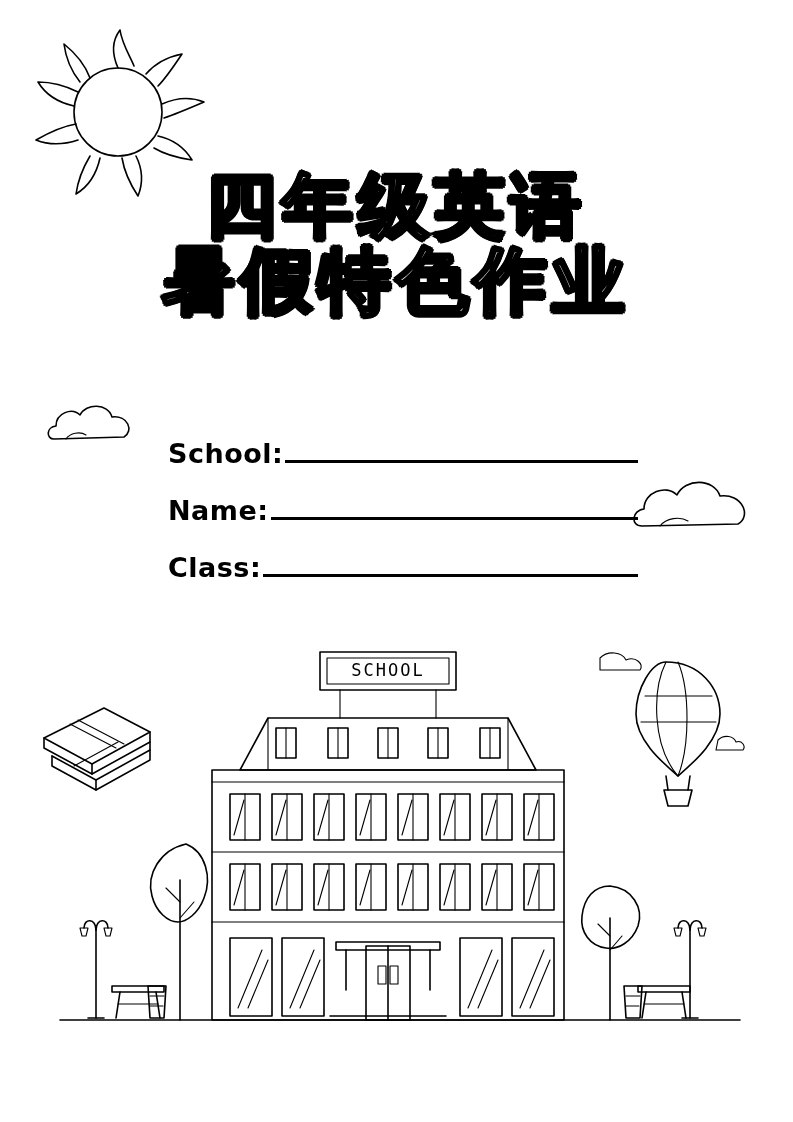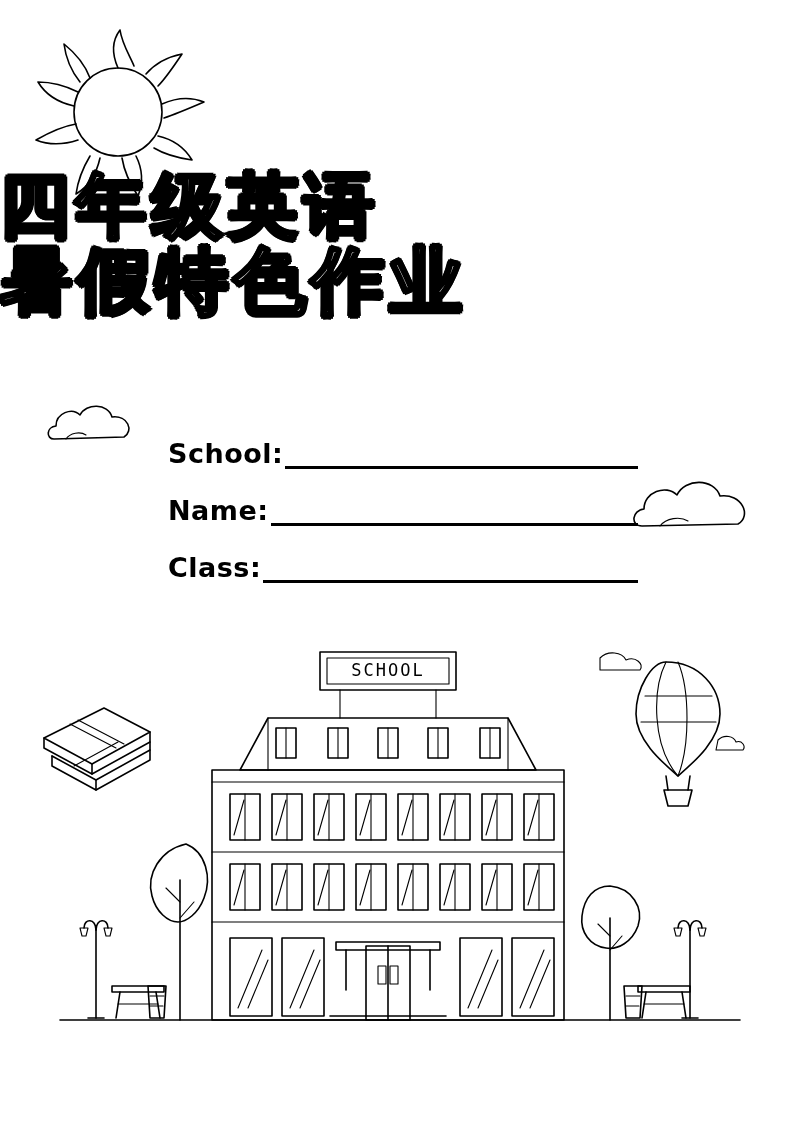--- a/index.html
+++ b/index.html
@@ -24,21 +24,21 @@
     left: 28px;
     top: 22px;
     width: 180px;
     height: 180px;
   }
   .title-block {
     position: absolute;
     left: 0;
     right: 0;
     top: 170px;
-    text-align: left;
+    text-align: center;
   }
   .title-line {
     display: block;
     font-family: "DejaVu Sans", sans-serif;
     font-weight: bold;
     letter-spacing: 6px;
     line-height: 1.05;
     color: #ffffff;
     -webkit-text-stroke: 3px #000;
     text-shadow:
@@ -64,21 +64,21 @@
   }
 
   .fields {
     position: absolute;
     left: 168px;
     top: 438px;
     width: 470px;
   }
   .field-row {
     display: flex;
-    align-items: flex-end;
+    align-items: flex-start;
     margin-bottom: 26px;
     font-family: "DejaVu Sans", sans-serif;
     font-weight: bold;
     font-size: 27px;
     letter-spacing: 0.5px;
   }
   .field-label {
     white-space: pre;
   }
   .field-line {

